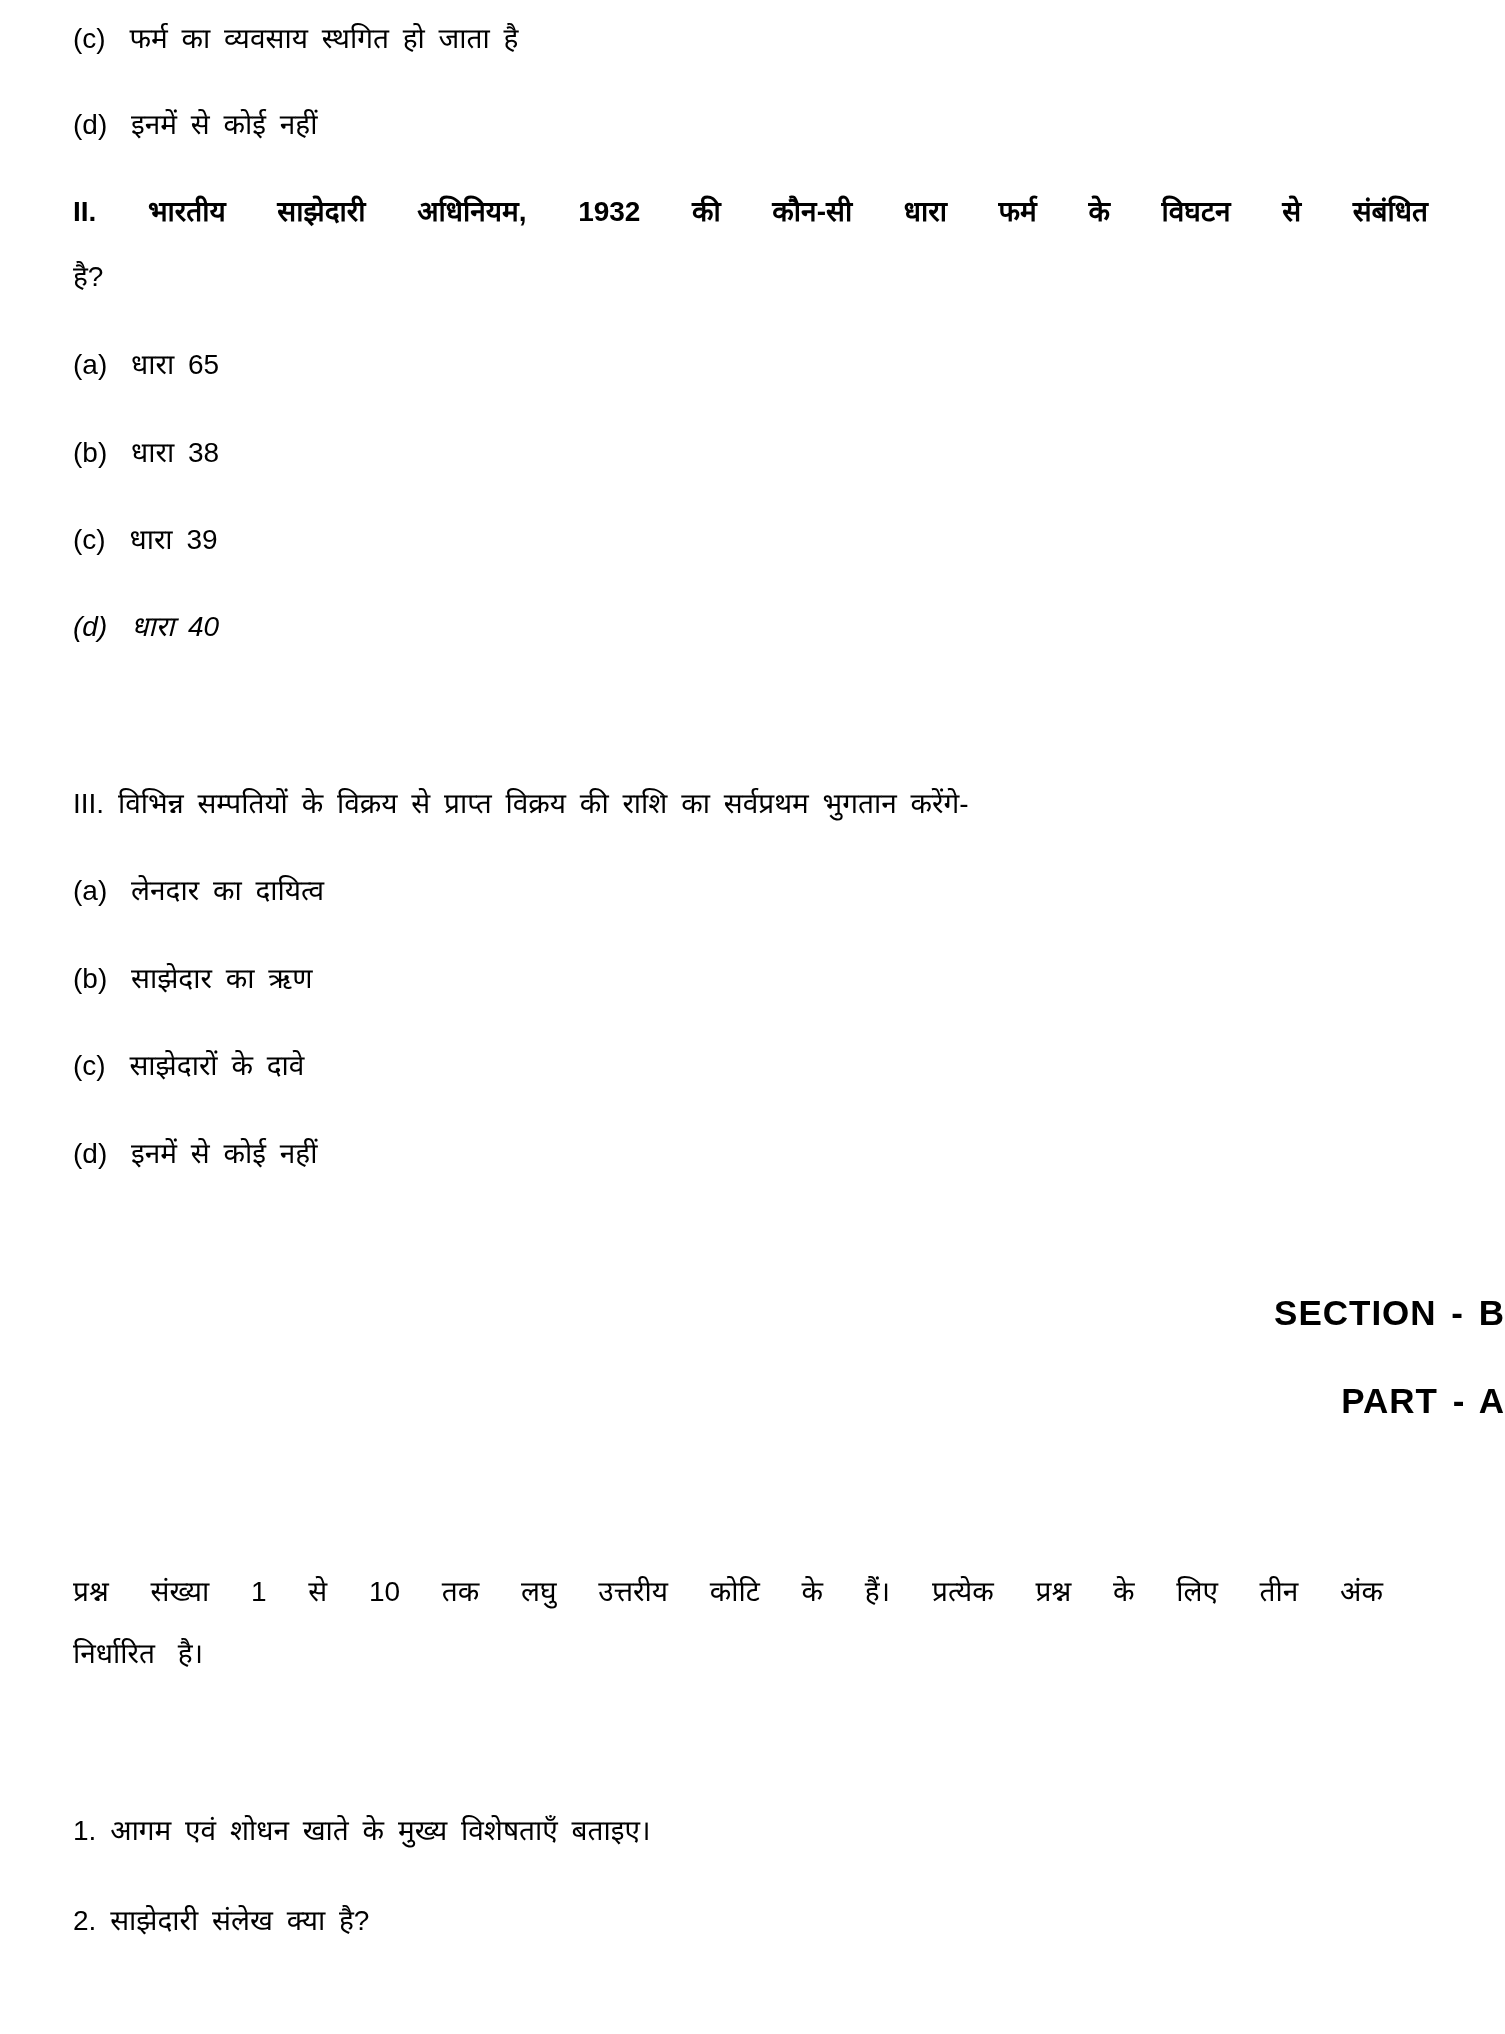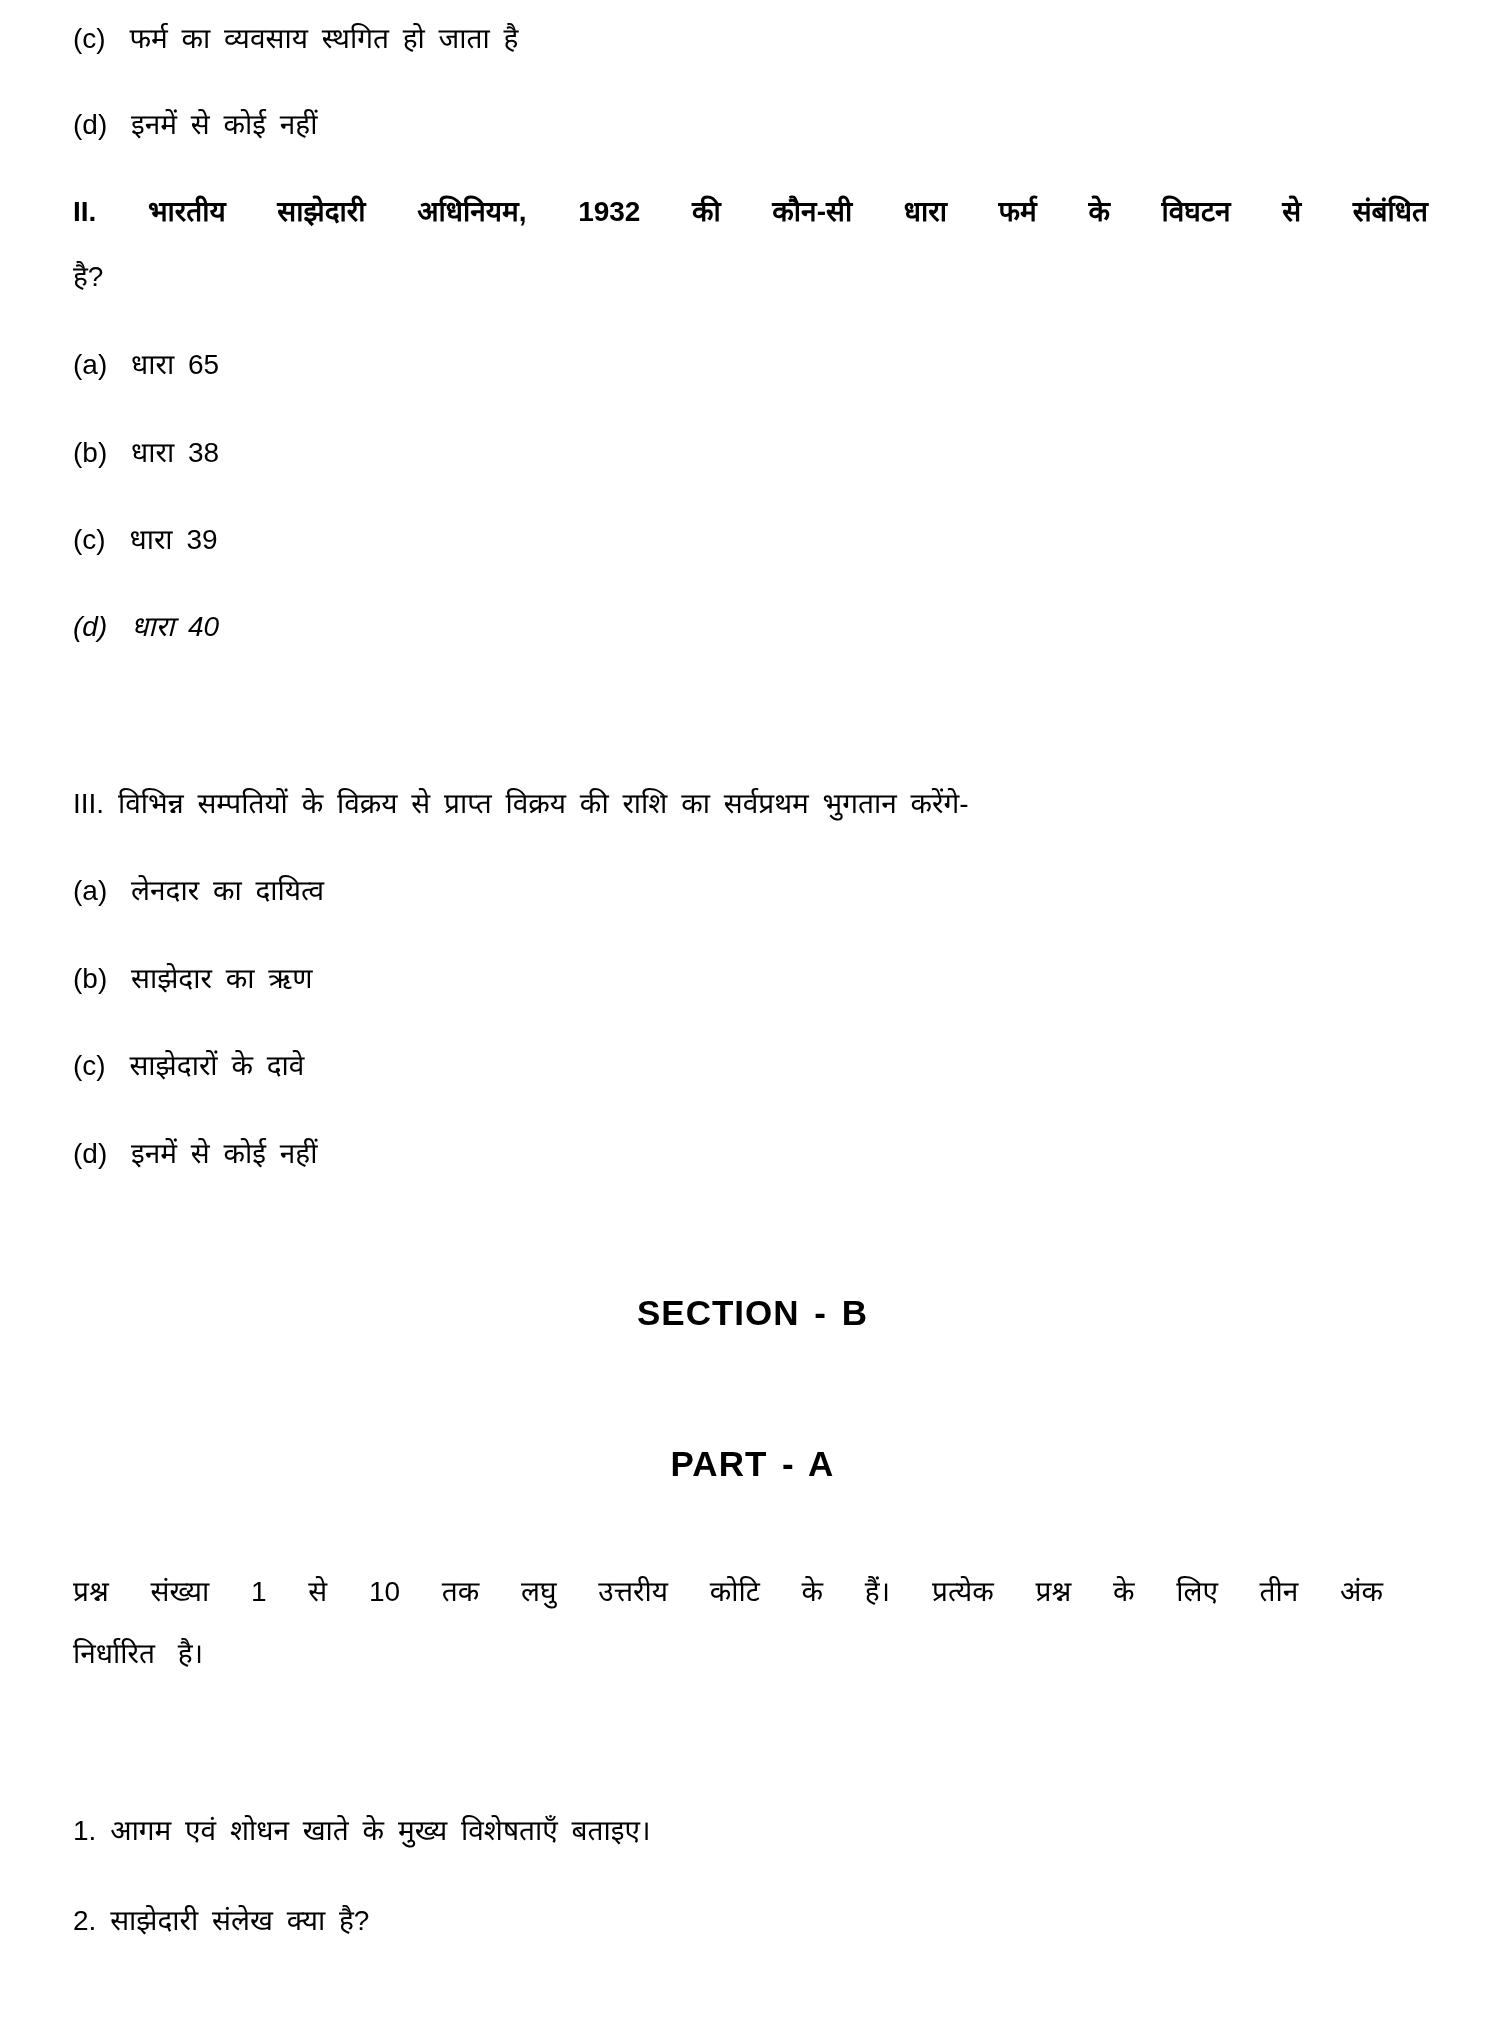--- a/index.html
+++ b/index.html
@@ -26,21 +26,21 @@
     margin-top: 17px;
   }
   .just {
     text-align: justify;
     text-align-last: justify;
   }
   .heading {
     position: absolute;
     left: 0;
     width: 1505px;
-    text-align: center;
+    text-align: right;
     font-weight: bold;
     font-size: 35px;
     line-height: 44px;
     height: 44px;
     letter-spacing: 1px;
     word-spacing: 4px;
   }
   .heading span { display: inline-block; }
   .opt-label { margin-right: 10px; }
 </style>
@@ -97,21 +97,21 @@
   <span>साझेदारों के दावे</span>
 </div>
 <div class="line" style="top:1115px;">
   <span class="opt-label">(d)</span>
   <span>इनमें से कोई नहीं</span>
 </div>
 
 <div class="heading" style="top:1291px; padding-left:0;">
   <span>SECTION - B</span>
 </div>
-<div class="heading" style="top:1442px;">
+<div class="heading" style="top:1379px;">
   <span>PART - A</span>
 </div>
 
 <div class="line just" style="top:1553px; width:1310px; white-space:normal;">
   <span>प्रश्न संख्या 1 से 10 तक लघु उत्तरीय कोटि के हैं। प्रत्येक प्रश्न के लिए तीन अंक</span>
 </div>
 <div class="line" style="top:1617px;font-family:Liberation Mono, monospace;">
   <span>निर्धारित है।</span>
 </div>
 

